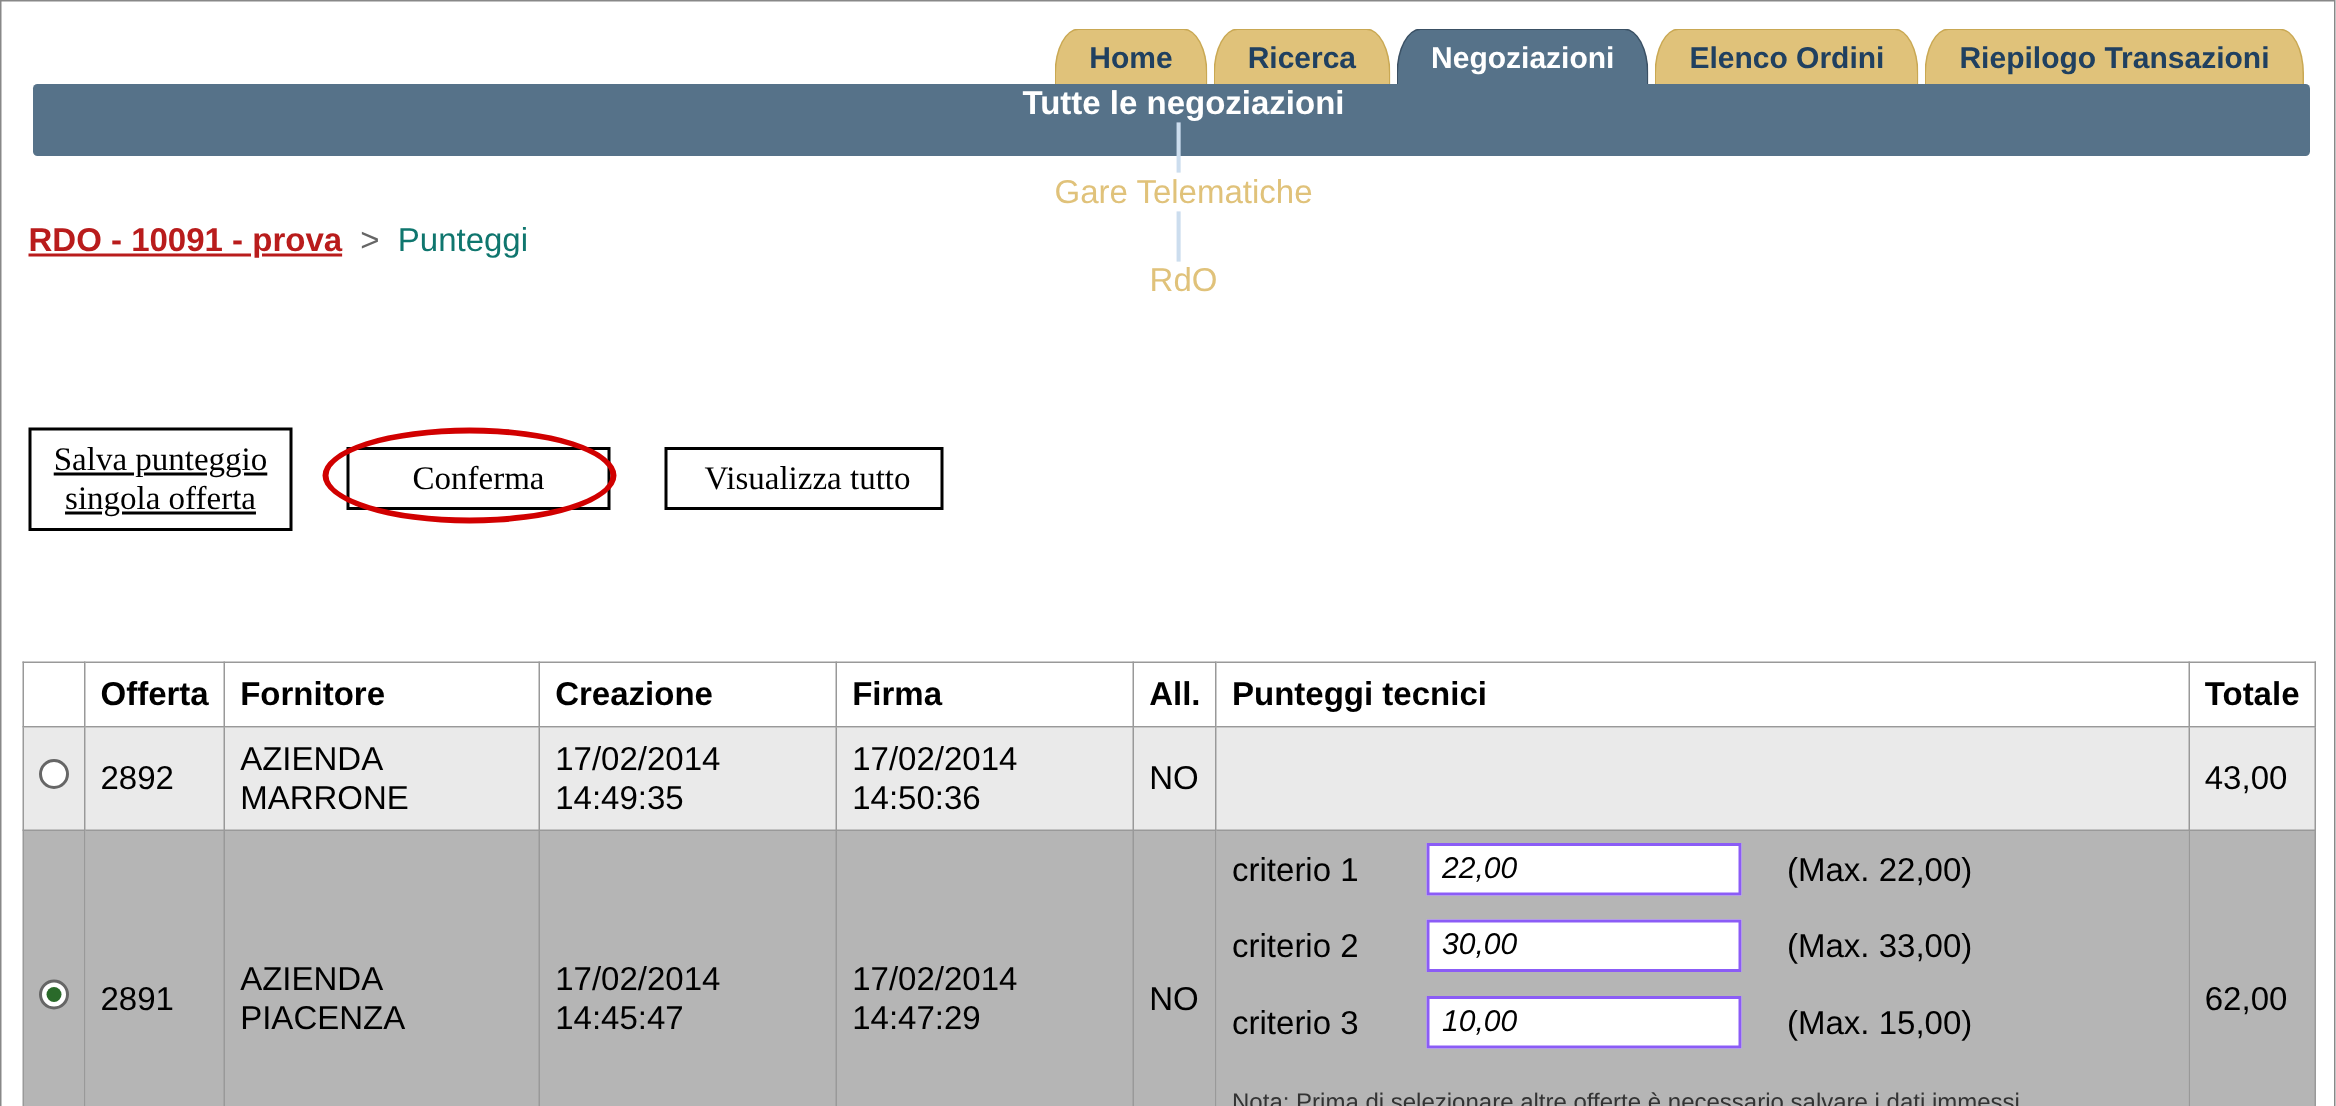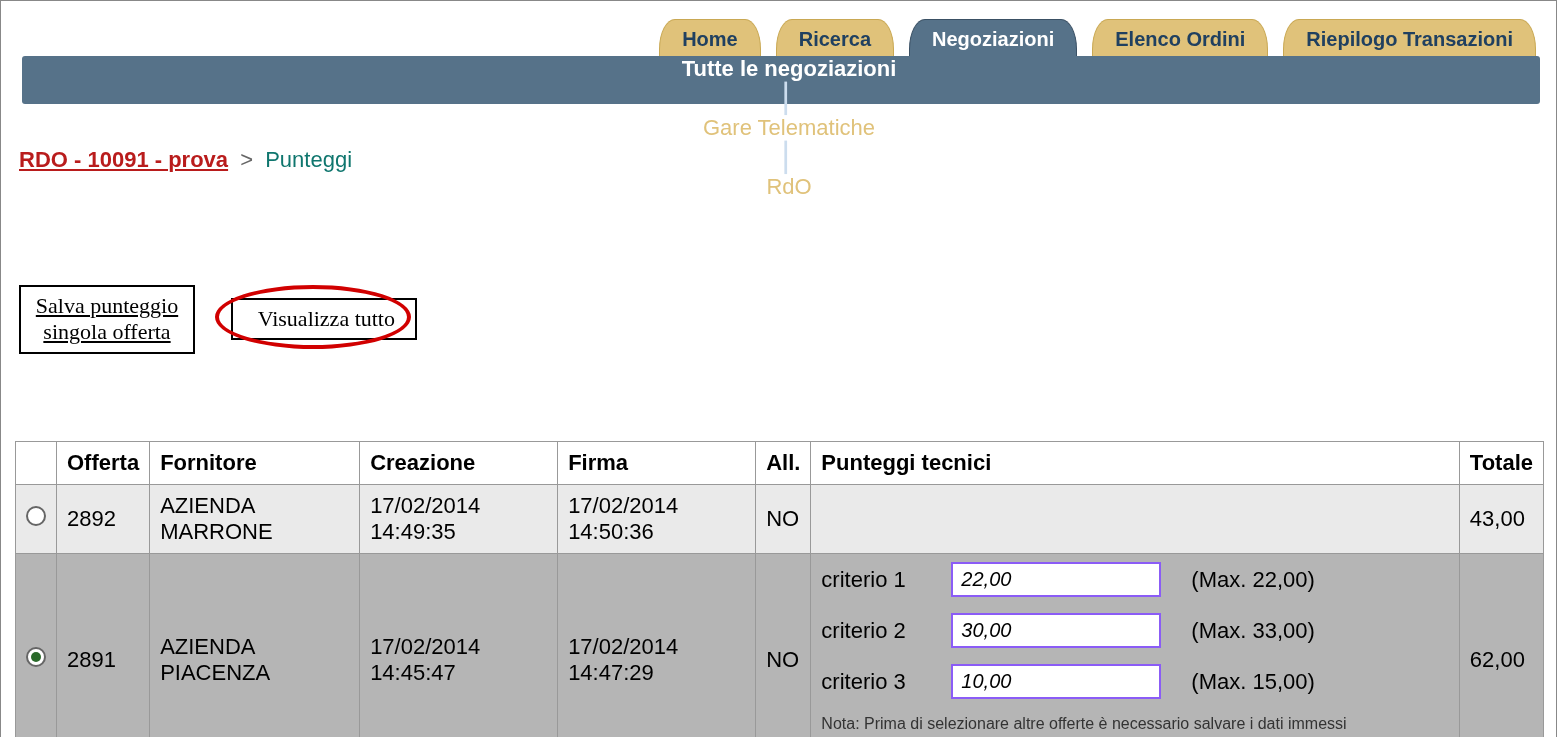--- a/index.html
+++ b/index.html
@@ -12,21 +12,21 @@
     border: 1px solid #888;
   }
   .page { position: relative; width: 1549px; height: 729px; }
 
   
   .top-tabs {
     position: absolute;
     top: 14px;
     right: 18px;
     display: flex;
-    gap: 15px;
+    gap: 4px;
     align-items: flex-end;
   }
   .top-tab {
     background: #e0c27a;
     color: #204060;
     font-weight: bold;
     font-size: 20px;
     padding: 10px 22px 8px 22px;
     border-top-left-radius: 16px 30px;
     border-top-right-radius: 16px 30px;
@@ -168,21 +168,21 @@
     background: #2a6a2a;
     top: 3px; left: 3px;
   }
 
   .criteria {
     display: grid;
     grid-template-columns: 110px 220px auto;
     row-gap: 16px;
     column-gap: 20px;
     align-items: center;
-    margin-bottom: 16px;
+    margin-bottom: 28px;
   }
   .criteria input {
     font-size: 20px;
     padding: 4px 8px;
     width: 210px;
     border: 2px solid #8b5cf6;
     font-style: italic;
   }
   .note {
     font-size: 16px;
@@ -215,20 +215,21 @@
 
   <div class="breadcrumb">
     <a href="#">RDO - 10091 - prova</a>
     <span class="gt">&gt;</span>
     <span class="current">Punteggi</span>
   </div>
 
   <div class="btn-row">
     <button class="btn two-line" style="white-space:pre-line; width:176px;">Salva punteggio
 singola offerta</button>
+    <button class="btn" style="width:176px;">Conferma</button>
     <button class="btn" style="width:186px;text-align:right;">Visualizza tutto</button>
   </div>
   <div class="circle-highlight"></div>
 
   <div class="tbl-wrap">
     <table class="scores">
       <thead>
         <tr>
           <th class="radio-cell"></th>
           <th class="col-offerta">Offerta</th>

